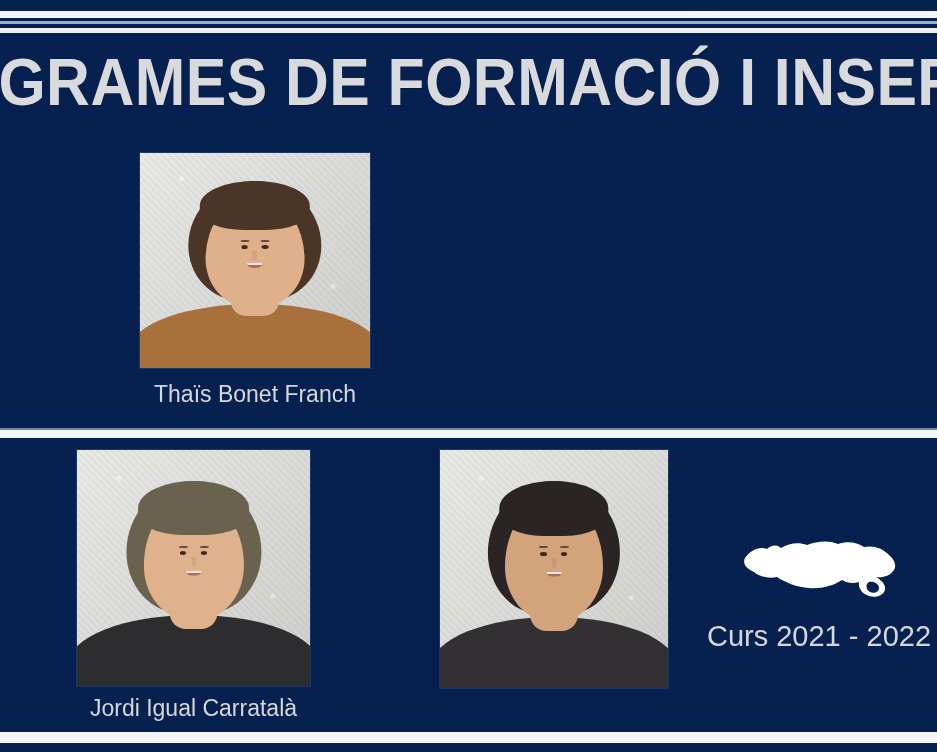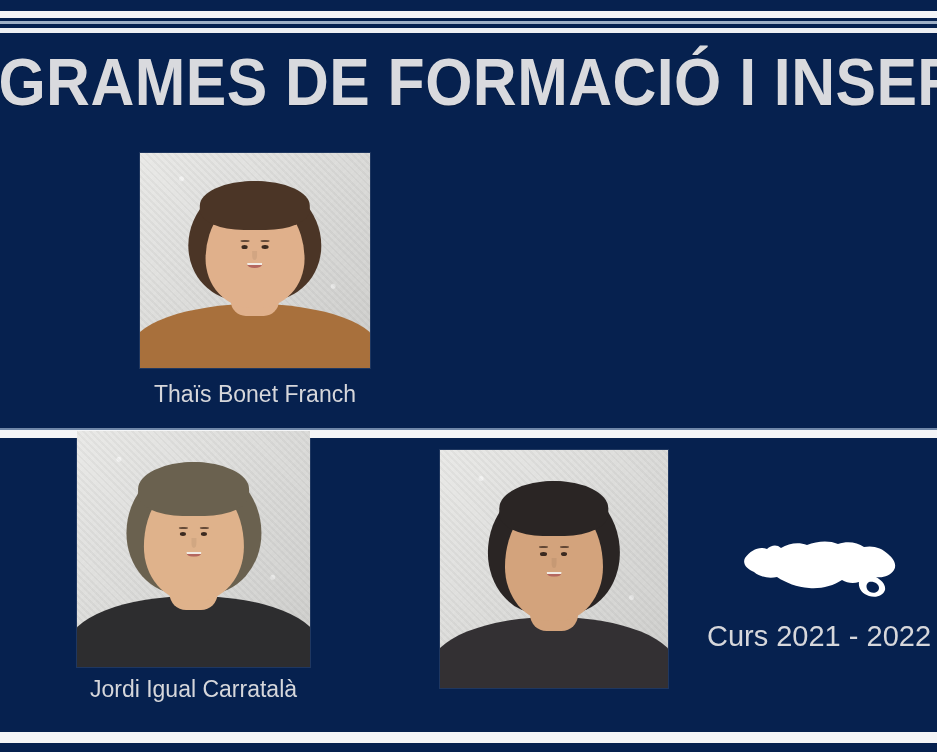--- a/index.html
+++ b/index.html
@@ -79,21 +79,21 @@
 
   
   #card-1 { left: 140px; top: 153px; }
   #card-1 .photo { width: 230px; height: 215px; }
   #card-1 .caption { top: 228px; }
 
   #card-2 { left: 553px; top: 151px; }
   #card-2 .photo { width: 230px; height: 216px; }
   #card-2 .caption { top: 230px; }
 
-  #card-3 { left: 77px; top: 431px; border-radius: 19px; }
+  #card-3 { left: 77px; top: 450px; border-radius: 19px; }
   #card-3 .photo { width: 233px; height: 236px; }
   #card-3 .caption { top: 245px; }
 
   #card-4 { left: 440px; top: 450px; }
   #card-4 .photo { width: 228px; height: 238px; }
   #card-4 .caption { top: 247px; }
 
   
   .wall {
     position: absolute;

